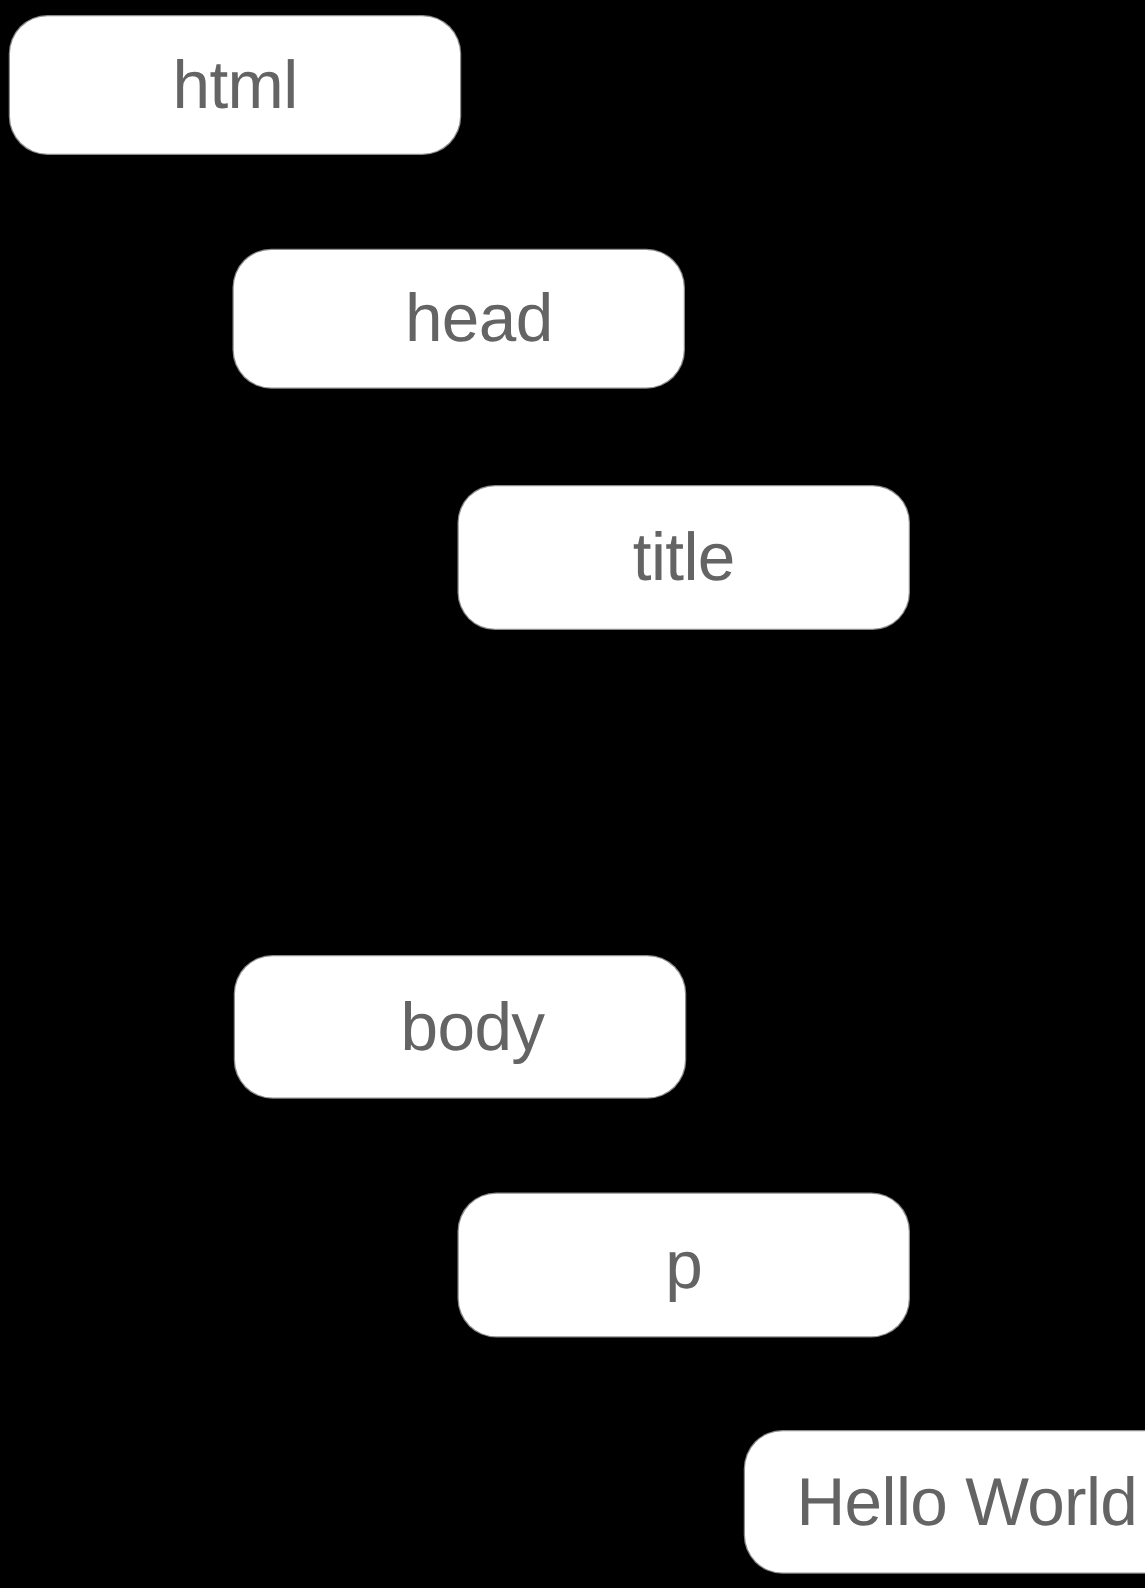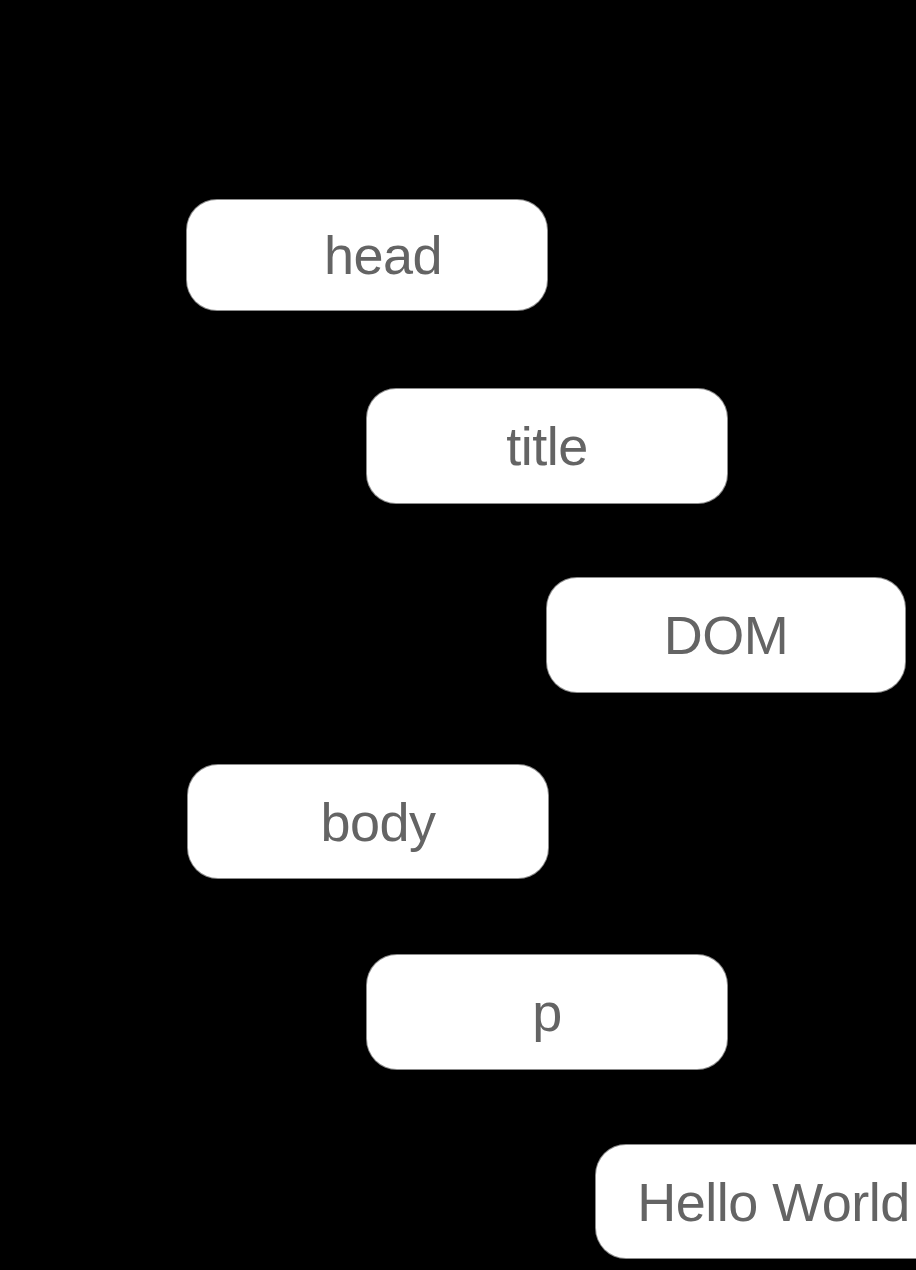--- a/index.html
+++ b/index.html
@@ -54,32 +54,32 @@
   .n-dom         { left: 547px; top: 578px;  width: 358px; height: 114px; }
   .n-body        { left: 188px; top: 765px;  width: 360px; height: 113px; padding-left: 20px; }
   .n-p           { left: 367px; top: 955px;  width: 360px; height: 114px; }
   .n-helloworld  { left: 548px; top: 1145px; width: 355px; height: 113px; margin-left: 48px; }
 </style>
 </head>
 <body>
 
 <div id="diagram">
 
+  <div class="node n-html">
+    <span class="node-label">html</span>
+  </div>
 
   <div class="node n-head">
     <span class="node-label">head</span>
   </div>
 
   <div class="node n-title">
     <span class="node-label">title</span>
   </div>
 
-  <div class="node n-dom">
-    <span class="node-label">DOM</span>
-  </div>
 
   <div class="node n-body">
     <span class="node-label">body</span>
   </div>
 
   <div class="node n-p">
     <span class="node-label">p</span>
   </div>
 
   <div class="node n-helloworld">

